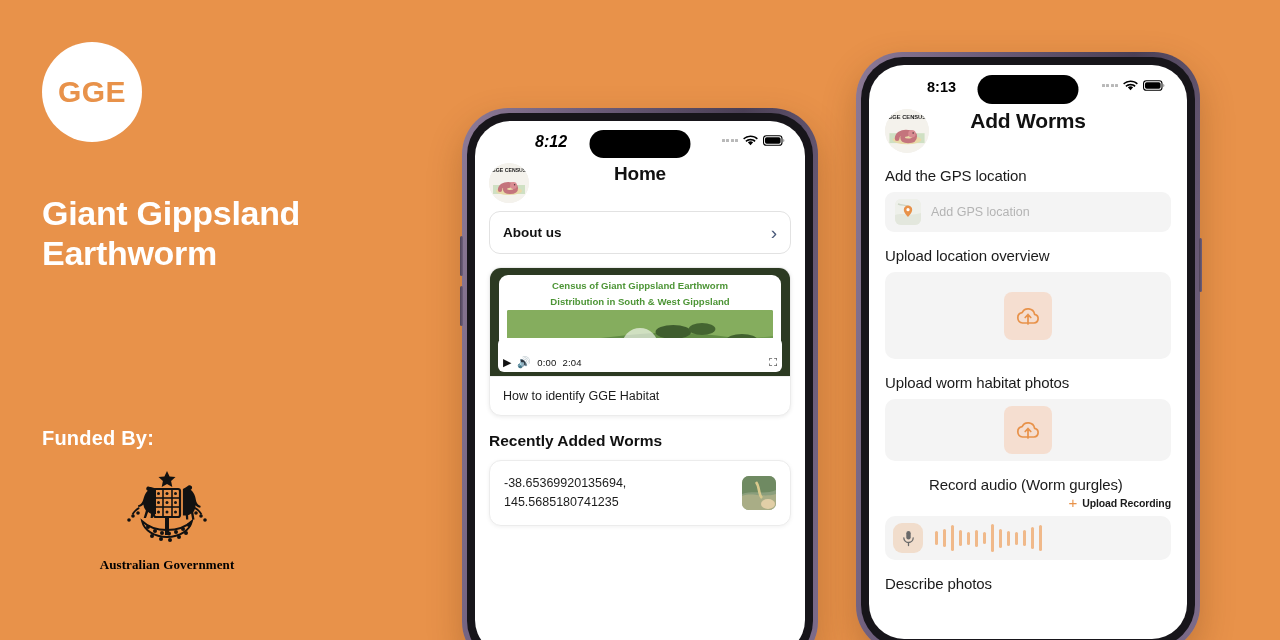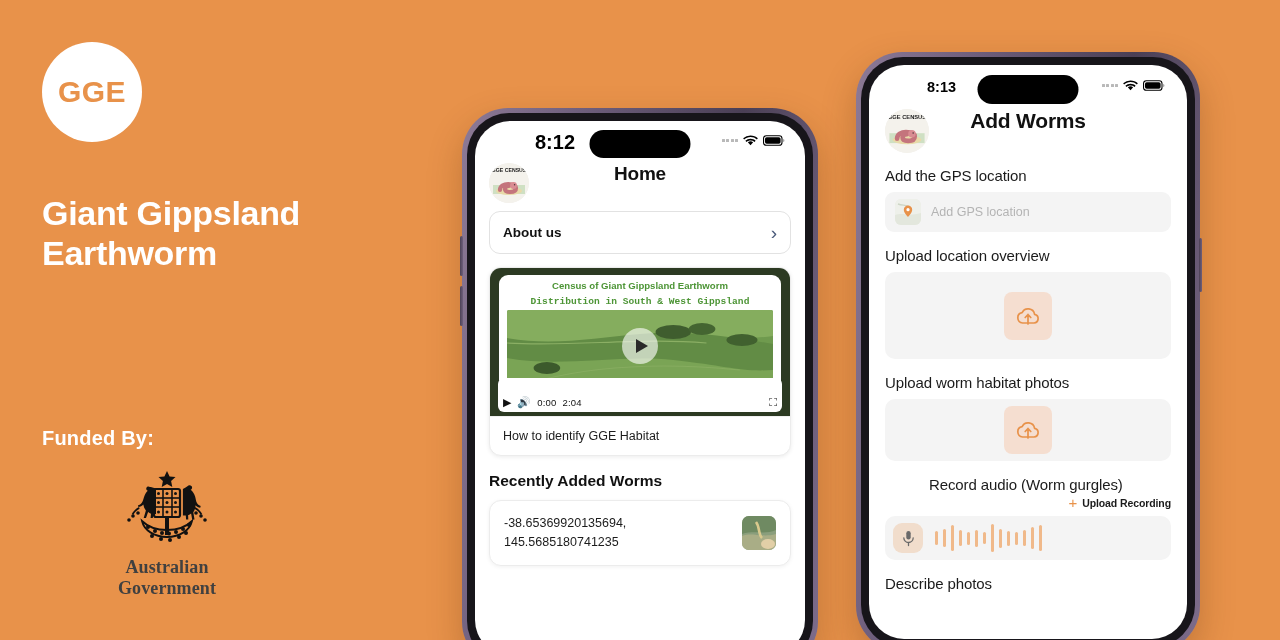--- a/index.html
+++ b/index.html
@@ -36,21 +36,21 @@
     letter-spacing: -.3px;
     max-width: 340px;
   }
 
   .funded-label {
     position: absolute; left: 0; top: 385px;
     color: #ffffff; font-size: 20px; font-weight: bold; letter-spacing: .2px;
   }
   .gov-logo { position: absolute; left: 40px; top: 425px; width: 170px; text-align: center; }
   .gov-crest { width: 100px; height: 88px; display: block; margin: 0 auto; }
-  .gov-name { font-family: "Liberation Serif", serif; font-size: 18px; font-weight: bold; color: #404040; margin-top: 2px; letter-spacing: .1px; }
+  .gov-name { font-family: "Liberation Serif", serif; font-size: 13px; font-weight: bold; color: #000000; margin-top: 2px; letter-spacing: .1px; }
 
   
   .phone {
     position: absolute;
     border-radius: 46px;
     background: linear-gradient(100deg,#8d7a96 0%, #6f5f7d 26%, #4a3f55 62%, #7e6d8c 100%);
     padding: 5px;
     box-shadow: 0 14px 34px rgba(90,45,10,.28);
   }
   .phone-inner {
@@ -121,21 +121,21 @@
     background: #fff; color: #e0853d; border-radius: 17px;
     padding: 8px 14px; font-size: 14px; font-weight: 500; border: none; cursor: pointer;
     white-space: nowrap;
   }
 
   .video-card {
     margin-top: 13px; border-radius: 12px; overflow: hidden;
     border: 1px solid #ececec; background: #fff;
     box-shadow: 0 1px 4px rgba(0,0,0,.08);
   }
-  .video-area { position: relative; height: 148px; background: #2c3a22; overflow: hidden; }
+  .video-area { position: relative; height: 108px; background: #2c3a22; overflow: hidden; }
   .video-white-card {
     position: absolute; left: 9px; right: 9px; top: 7px; bottom: 5px;
     background: #fff; border-radius: 9px; overflow: hidden;
   }
   .video-ttl {
     text-align: center; color: #4d9536; font-size: 9.6px; font-weight: bold;
     line-height: 1.22; padding: 5px 6px 3px; font-family: "Liberation Sans", sans-serif;
   }
   .video-still { position: relative; height: 72px; margin: 0 8px; overflow: hidden; border-radius: 2px; }
   .play-badge {
@@ -279,21 +279,21 @@
     </div>
   </div>
 
   <div class="phone" id="phone1">
     <div class="btn-side" style="left:-2px;top:128px;width:3px;height:40px;"></div>
     <div class="btn-side" style="left:-2px;top:178px;width:3px;height:40px;"></div>
     <div class="phone-inner">
       <div class="screen">
 
         <div class="statusbar" style="height:42px;">
-          <div class="sb-time" style="left:60px;font-size:20px;">8:12</div>
+          <div class="sb-time" style="left:60px;font-size:16px;font-style:italic;">8:12</div>
           <div class="island" style="top:9px;width:101px;height:28px;"></div>
           <div class="sb-right" style="right:20px;top:14px;">
             <span class="cell-dots">
                 <i></i>
                 <i></i>
                 <i></i>
                 <i></i>
               </span>
             <svg width="15" height="11" viewBox="0 0 16 12">
               <path d="M8 11.3 5.1 7.9a4.6 4.6 0 0 1 5.8 0z" fill="#000"></path>
@@ -328,21 +328,21 @@
           <div class="row-card">
             <span class="row-card-label">About us</span>
             <span class="chev">›</span>
           </div>
 
 
           <div class="video-card">
             <div class="video-area">
               <div class="video-white-card">
                 <div class="video-ttl">Census of Giant Gippsland Earthworm</div>
-                <div class="video-ttl" style="margin-top:-4px;font-family:Liberation Mono, monospace;">Distribution in South &amp; West Gippsland</div>
+                <div class="video-ttl" style="margin-top:-4px;">Distribution in South &amp; West Gippsland</div>
                 <div class="video-still">
                   <svg width="100%" height="100%" viewBox="0 0 240 72" preserveAspectRatio="none">
                     <rect width="240" height="72" fill="#6f9a4e"></rect>
                     <path d="M0 0h240v26c-40 6-80-4-120 2S30 36 0 30z" fill="#85ad5e"></path>
                     <path d="M0 28c40 8 80 0 120-4s80 2 120 10v38H0z" fill="#628c45"></path>
                     <path d="M0 48c50 10 100-4 150 2s60 12 90 10v12H0z" fill="#7aa455"></path>
                     <ellipse cx="150" cy="22" rx="16" ry="7" fill="#3f5d2e"></ellipse>
                     <ellipse cx="176" cy="19" rx="12" ry="6" fill="#446531"></ellipse>
                     <ellipse cx="36" cy="58" rx="12" ry="6" fill="#3c5a2c"></ellipse>
                     <ellipse cx="212" cy="30" rx="14" ry="6" fill="#41612f"></ellipse>

